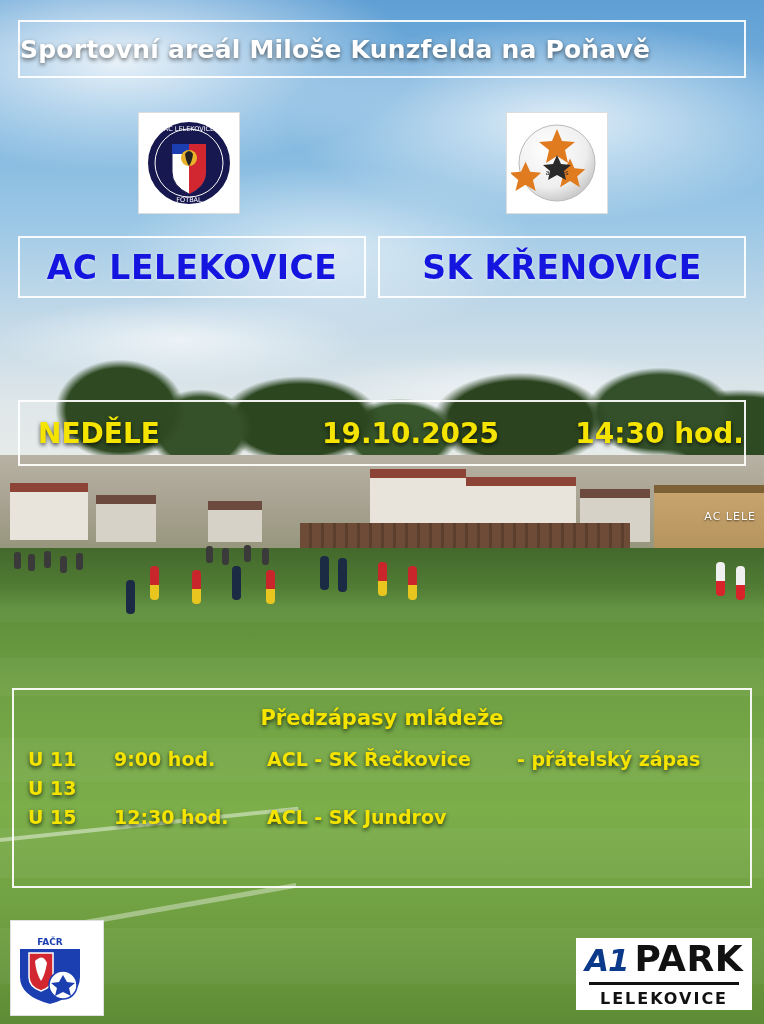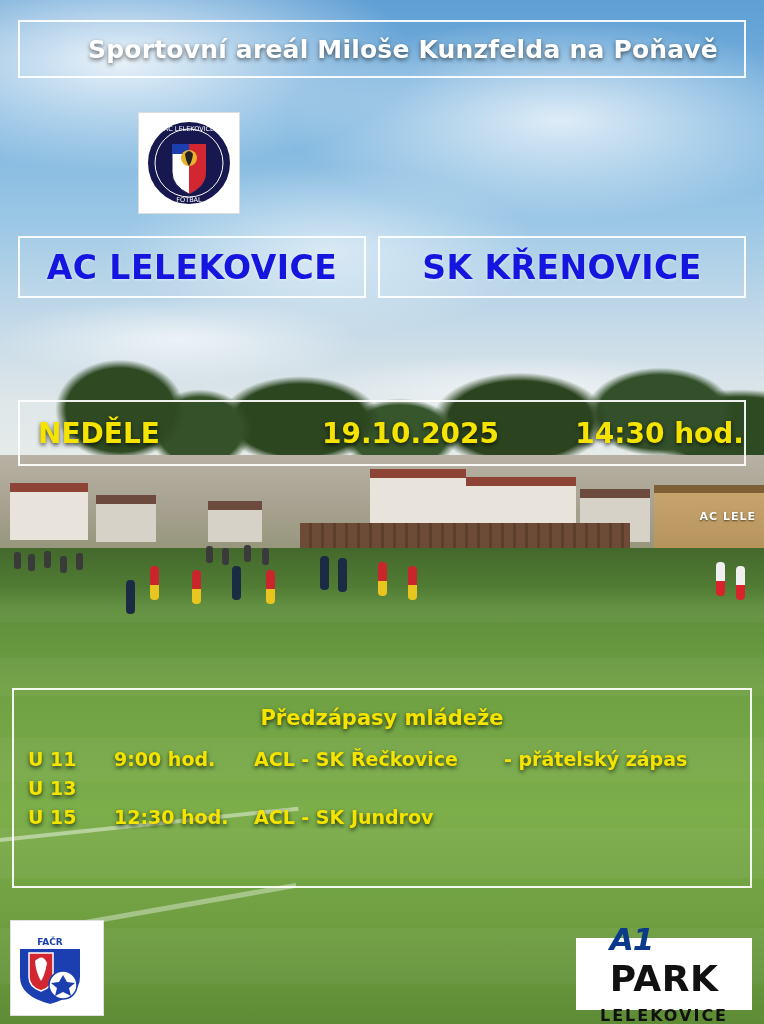--- a/index.html
+++ b/index.html
@@ -115,38 +115,36 @@
     right: 0; top: 485px;
     width: 110px; height: 75px;
     background: linear-gradient(180deg, #c7a46d 0%, #b08e58 100%);
     border-top: 8px solid #7d6036;
   }
   .clubhouse-text {
     position: absolute;
     right: 8px; top: 510px;
     color: #fff;
     font-size: 11px;
-    font-weight: bold;
+    font-weight: normal;
     letter-spacing: 1px;
     text-shadow: 0 1px 2px rgba(0,0,0,0.6);
   }
 
   
   .box {
     position: absolute;
     border: 2px solid rgba(255,255,255,0.92);
     box-sizing: border-box;
   }
   .venue-box {
     left: 18px; top: 20px;
     width: 728px; height: 58px;
     display: flex;
     align-items: center;
-    justify-content: center;
-    padding-left: 42px;
   }
   .venue-text {
     color: #ffffff;
     font-size: 25px;
     font-weight: bold;
     letter-spacing: 0.2px;
     text-shadow: 0 2px 4px rgba(0,0,0,0.55);
     white-space: nowrap;
   }
 
@@ -232,21 +230,21 @@
     align-items: center;
     height: 29px;
     color: #f5e400;
     font-size: 19px;
     font-weight: bold;
     text-shadow: 0 2px 4px rgba(0,0,0,0.7);
     white-space: nowrap;
   }
   .col-cat  { width: 86px; }
   .col-time { width: 140px; }
-  .col-match{ width: 250px; }
+  .col-match{ width: 250px; margin-left: 13px; }
   .col-note { flex: 1; }
 
   
   .facr-logo {
     position: absolute;
     left: 10px; top: 920px;
     width: 92px; height: 94px;
     background: #ffffff;
     border: 1px solid #e0e0e0;
     display: flex;
@@ -261,21 +259,20 @@
     display: flex;
     flex-direction: column;
     align-items: center;
     justify-content: center;
   }
   .a1-top {
     display: flex;
     align-items: baseline;
     gap: 6px;
     line-height: 1;
-    flex-direction: column;
   }
   .a1-a1 {
     color: #0b3a8a;
     font-size: 31px;
     font-weight: bold;
     font-style: italic;
     letter-spacing: -1px;
   }
   .a1-park {
     color: #111;
@@ -363,20 +360,41 @@
       <path d="M28 26 h34 v28 q0 14 -17 22 q-17 -8 -17 -22 z" fill="#ffffff" stroke="#17184f" stroke-width="1"></path>
       <path d="M45 26 h17 v28 q0 14 -17 22 z" fill="#d22630"></path>
       <path d="M28 26 h17 v10 h-17 z" fill="#1b3fb0"></path>
       <circle cx="45" cy="40" r="8" fill="#e8b32a"></circle>
       <path d="M41 36 q4 -6 8 0 q-1 8 -4 12 q-3 -4 -4 -12 z" fill="#222"></path>
       <text x="45" y="13" font-size="6.5" fill="#ffffff" text-anchor="middle" font-family="DejaVu Sans, sans-serif">AC LELEKOVICE</text>
       <text x="45" y="84" font-size="6.5" fill="#ffffff" text-anchor="middle" font-family="DejaVu Sans, sans-serif">FOTBAL</text>
     </svg>
   </div>
 
+  <div class="crest-wrap crest-away">
+    <svg width="92" height="92" viewBox="0 0 92 92">
+      <defs>
+        <radialGradient id="ballg" cx="38%" cy="32%" r="72%">
+          <stop offset="0%" stop-color="#ffffff"></stop>
+          <stop offset="70%" stop-color="#eeeeee"></stop>
+          <stop offset="100%" stop-color="#c6c6c6"></stop>
+        </radialGradient>
+      </defs>
+      <circle cx="46" cy="46" r="38" fill="url(#ballg)" stroke="#b9b9b9" stroke-width="1"></circle>
+      <g fill="#e07b20">
+        <path d="M46 12 l5 12 13 1 -10 8 3 13 -11 -7 -11 7 3 -13 -10 -8 13 -1 z"></path>
+        <path d="M18 42 l5 11 12 1 -9 8 3 12 -11 -7 -11 7 3 -12 -9 -8 12 -1 z" transform="translate(-2,6) scale(0.92)"></path>
+        <path d="M70 46 l5 11 12 1 -9 8 3 12 -11 -7 -11 7 3 -12 -9 -8 12 -1 z" transform="translate(-4,0) scale(0.9)"></path>
+      </g>
+      <g fill="#2a2a2a">
+        <path d="M46 38 l4 9 10 1 -7 6 2 9 -9 -5 -9 5 2 -9 -7 -6 10 -1 z"></path>
+      </g>
+      <text x="46" y="58" font-size="7" fill="#2a2a2a" text-anchor="middle" font-family="DejaVu Sans, sans-serif">adidas</text>
+    </svg>
+  </div>
 
   <div class="box team-box team-home">
     <div class="team-name">AC LELEKOVICE</div>
   </div>
   <div class="box team-box team-away">
     <div class="team-name">SK KŘENOVICE</div>
   </div>
 
   <div class="box datetime-box">
     <div class="dt-day"><span class="dt-text">NEDĚLE</span></div>

